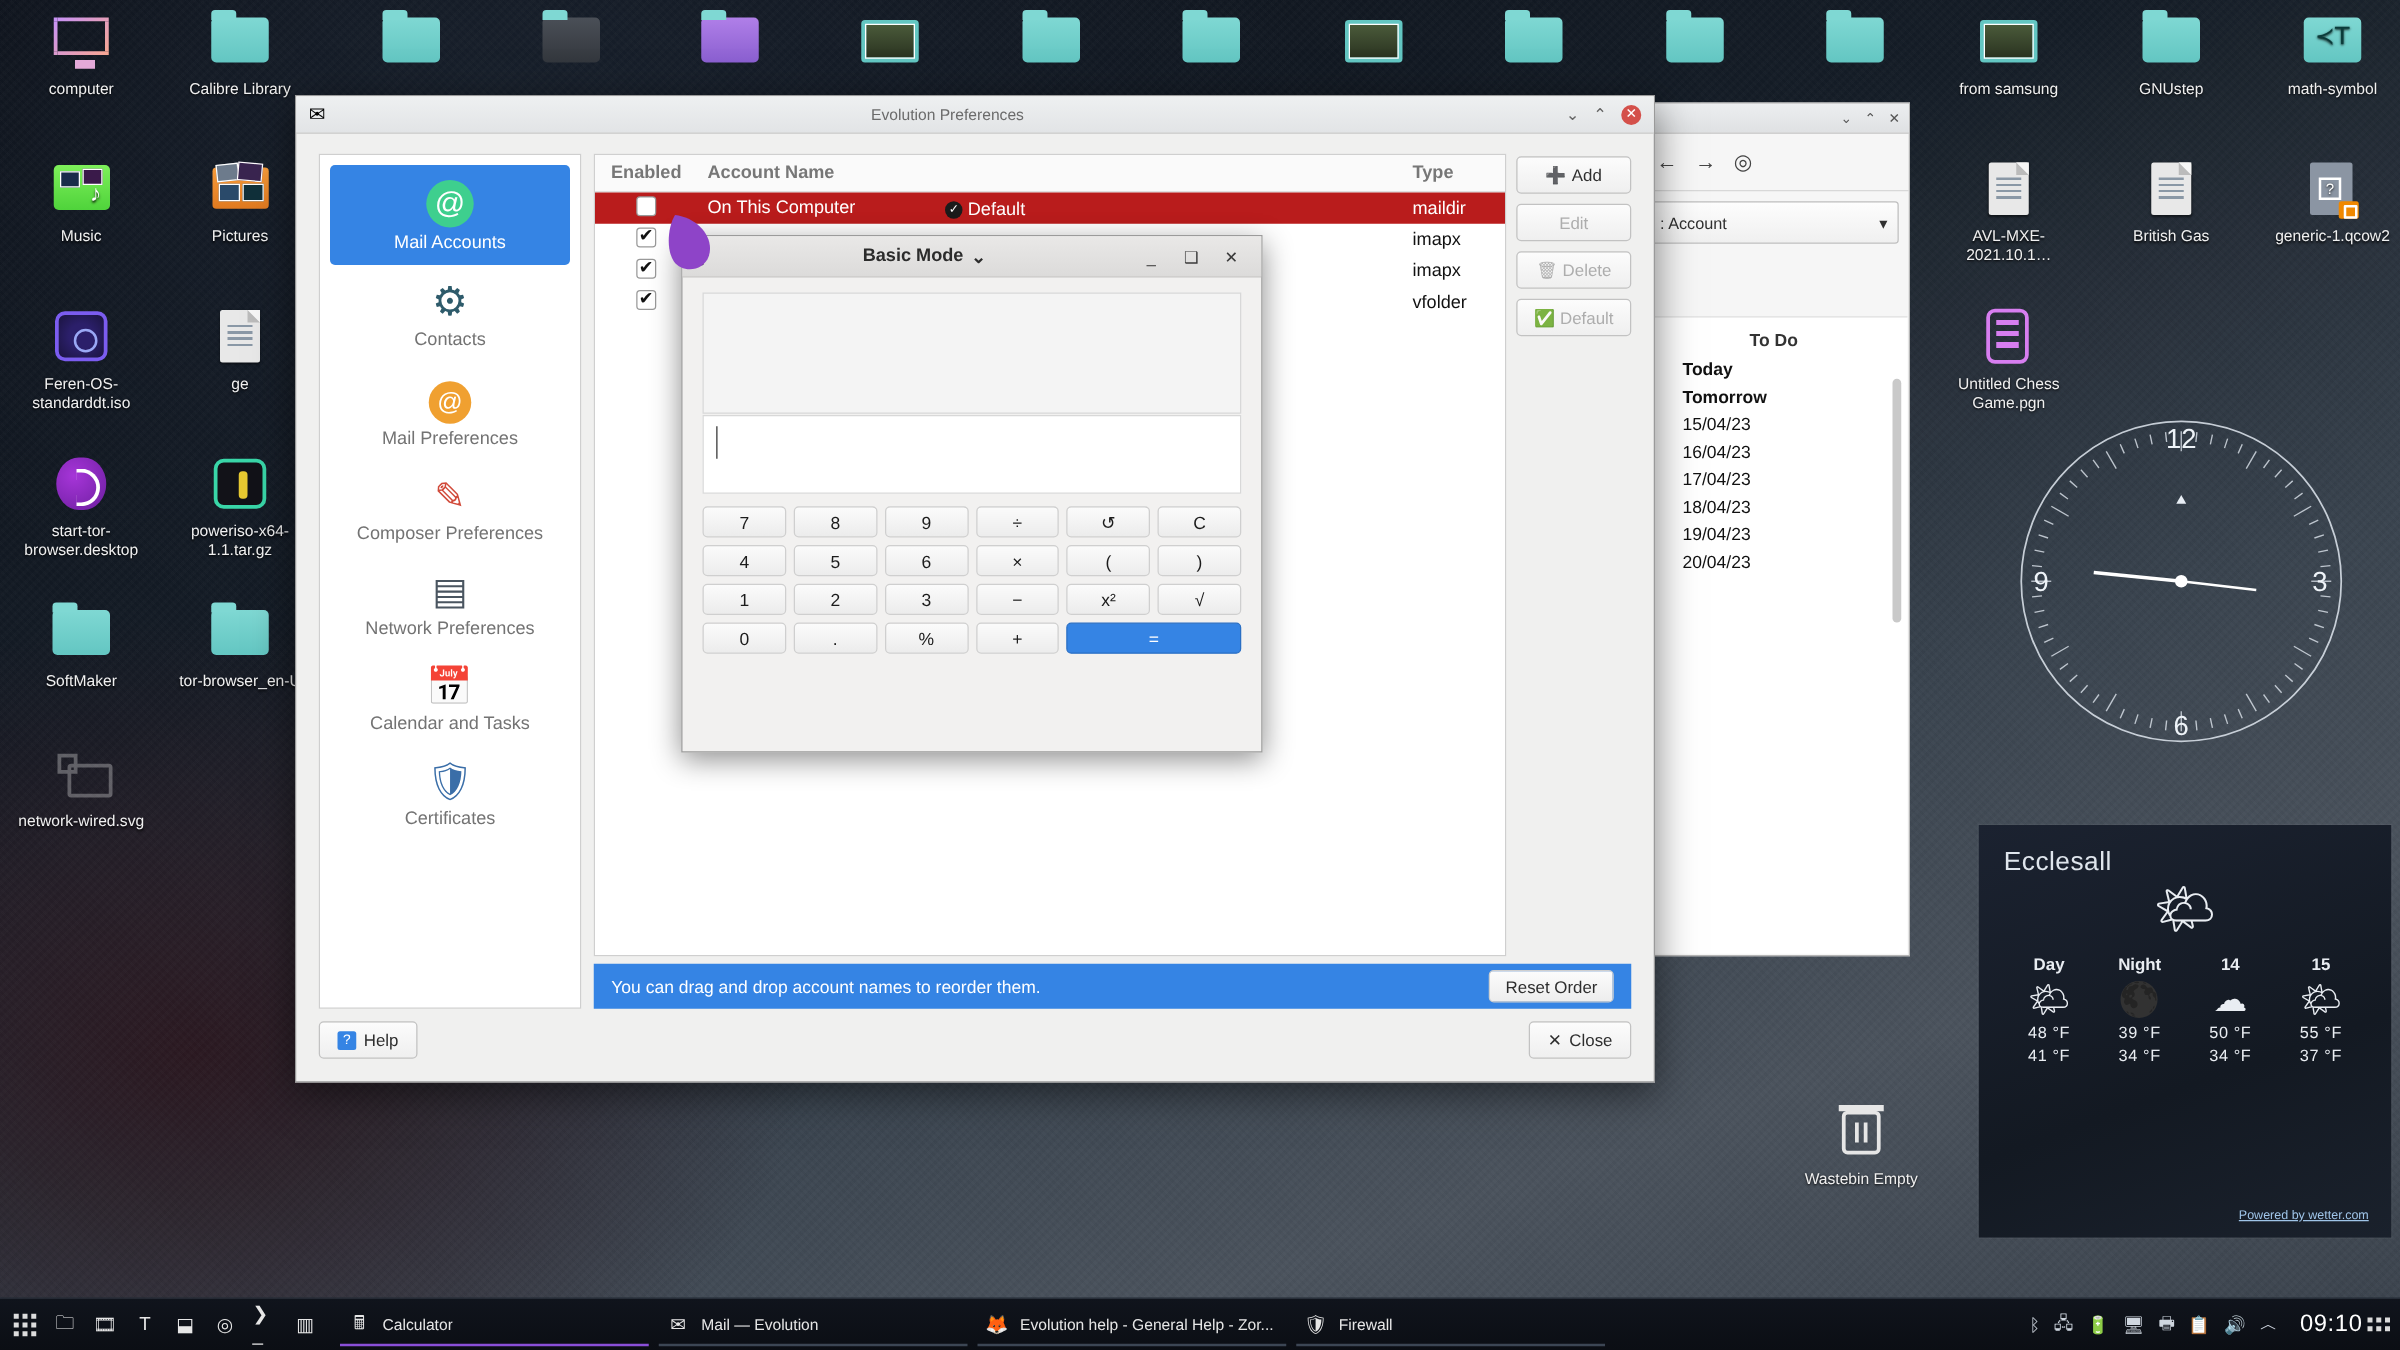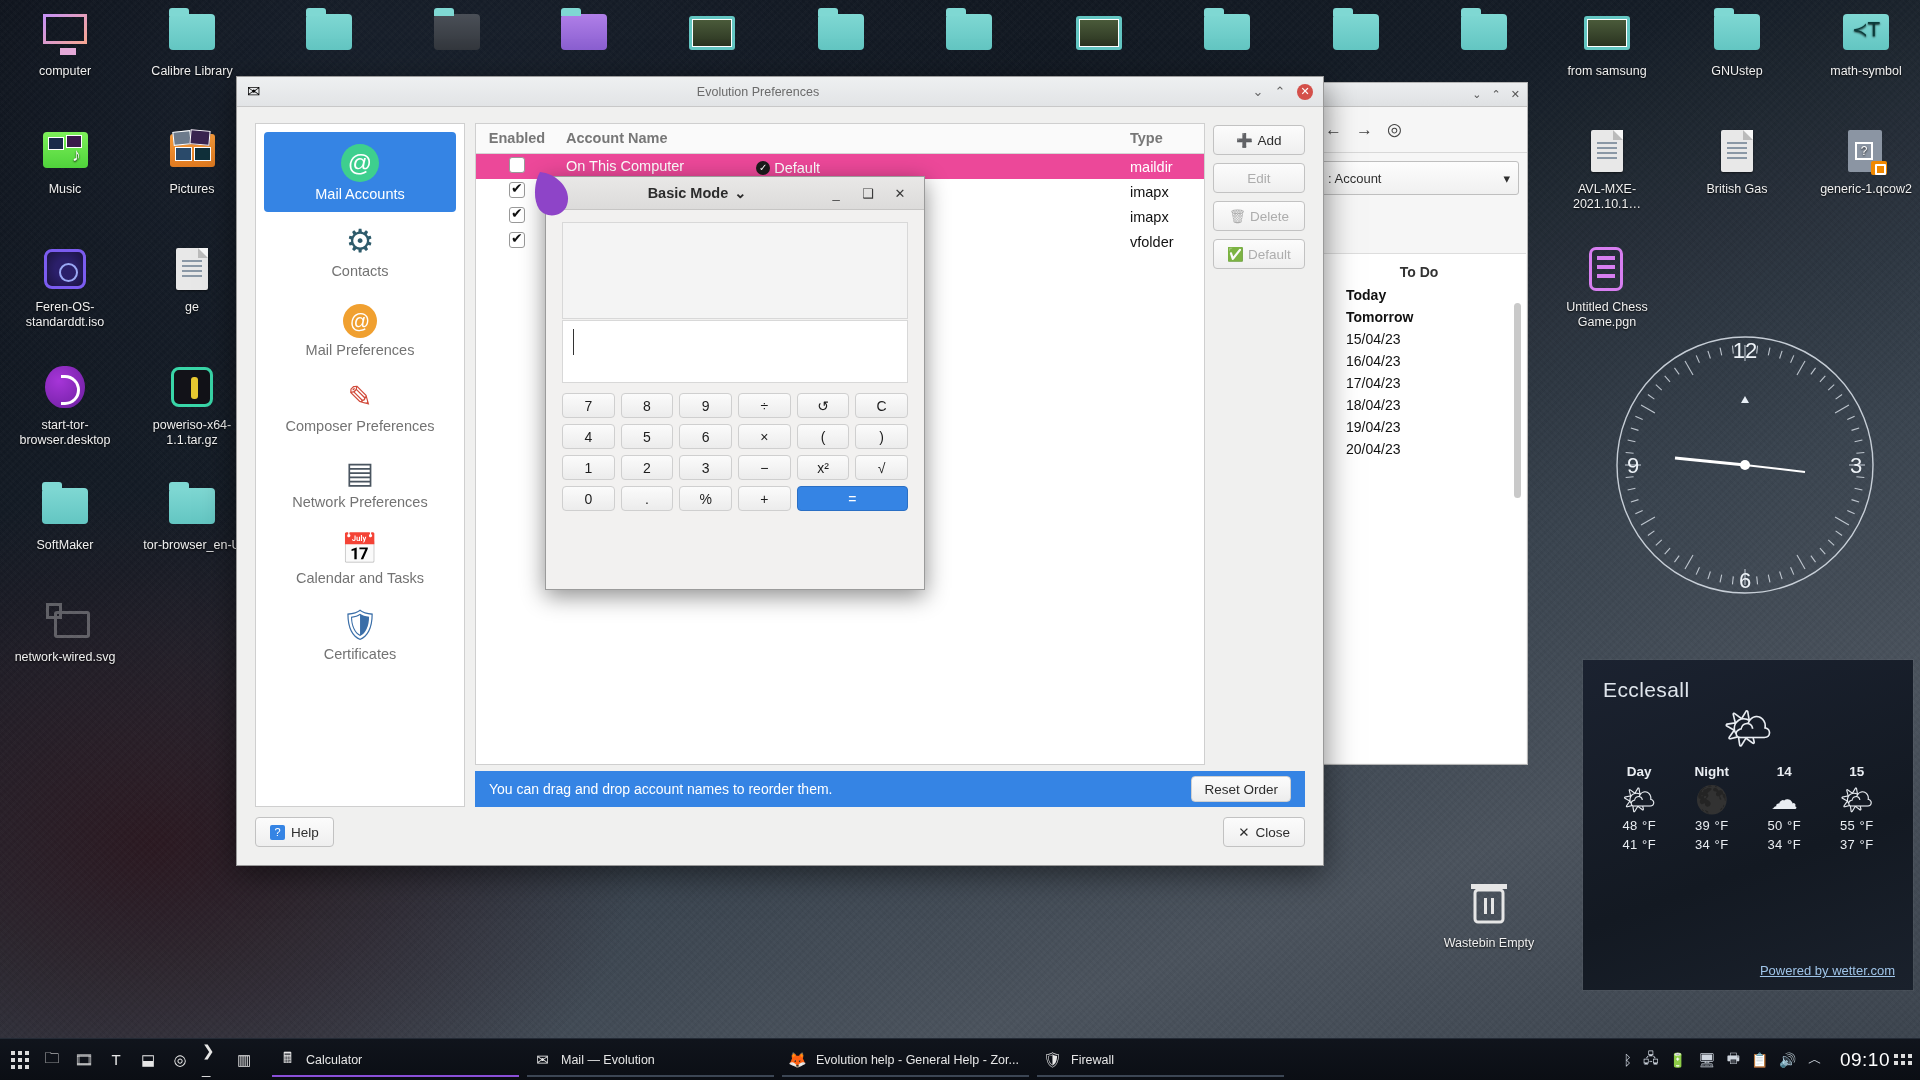--- a/index.html
+++ b/index.html
@@ -111,21 +111,21 @@
     background: linear-gradient(160deg,#1b2230 0%, #131922 60%, #1a212c 100%);
     color:#e9edf2; padding:18px 20px; box-shadow: 0 0 0 1px rgba(255,255,255,.04);
   }
   #weather .wtitle{ font-size:21px; font-weight:300; letter-spacing:.4px; color:#dfe5ec;}
   #weather .bigicon{ text-align:center; margin-top:6px; font-size:40px; line-height:1;}
   #weather .cols{ display:flex; margin-top:16px; }
   #weather .col{ flex:1; text-align:center; }
   #weather .col .cd{ font-size:13.5px; font-weight:bold; }
   #weather .col .ci{ font-size:27px; margin:8px 0 4px; line-height:1; }
   #weather .col .hi,#weather .col .lo{ font-size:13px; margin-top:4px; letter-spacing:.5px;}
-  #weather .pw{ position:absolute; right:18px; bottom:12px; font-size:13px;
+  #weather .pw{ position:absolute; right:18px; bottom:12px; font-size:10px;
       color:#9fc4e8; text-decoration:underline;}
   .wnight { filter: grayscale(1) brightness(.85); }
 
   
   #bgwin{ position:absolute; left:1310px; top:82px; width:218px; height:683px;
       background:#f6f6f6; border:1px solid #b5b5b5; z-index:3; }
   #bgwin .tb{ height:24px; background:linear-gradient(180deg,#eceef0,#dfe1e3); border-bottom:1px solid #c3c3c3;
       display:flex; align-items:center; justify-content:flex-end; gap:10px; padding-right:7px;}
   #bgwin .tb span{ font-size:11px; color:#555;}
   #bgwin .nav{ height:46px; display:flex; align-items:center; gap:14px; padding:0 14px;
@@ -160,21 +160,21 @@
   
   #evo .right{ flex:1; display:flex; flex-direction:column; margin-left:8px;}
   #evo .rrow{ display:flex; gap:8px; flex:1;}
   #evo .tablewrap{ flex:1; background:#fff; border:1px solid #cfcfcf; display:flex; flex-direction:column;}
   #evo .thead{ display:flex; padding:6px 0 7px; border-bottom:1px solid #d6d6d6; background:#fafafa;}
   #evo .thead div{ font-size:14.5px; font-weight:bold; color:#777;}
   #evo .c-en{ width:82px; text-align:center;}
   #evo .c-nm{ flex:1; padding-left:8px;}
   #evo .c-tp{ width:74px; }
   #evo .trow{ display:flex; align-items:center; height:25px; font-size:14.5px; color:#111;}
-  #evo .trow.sel{ background:#ec4899; color:#fff;justify-content:flex-end;}
+  #evo .trow.sel{ background:#b91c1c; color:#fff;justify-content:flex-end;}
   #evo .cb{ width:16px; height:16px; border:1px solid #999; border-radius:3px;
      background:#fff; display:inline-block; position:relative;}
   #evo .cb.on::after{ content:"✔"; position:absolute; left:1px; top:-3px; font-size:14px; color:#111;}
   #evo .defbadge{ display:inline-flex; align-items:center; gap:4px; margin-left:72px;}
   #evo .defdot{ width:14px;height:14px;border-radius:50%;background:#1b1b1b;color:#fff;
      font-size:10px;line-height:14px;text-align:center;}
   
   #evo .btncol{ width:92px; display:flex; flex-direction:column; gap:8px; padding-top:2px;}
   #evo .btncol button{ height:30px; border:1px solid #c2c2c2; border-radius:4px;
      background:linear-gradient(180deg,#fcfcfc,#efefef); font-size:13.5px; color:#2e2e2e;
@@ -185,21 +185,21 @@
   #evo .hintbar button{ height:26px; padding:0 12px; border:1px solid #cfcfcf; border-radius:4px;
      background:linear-gradient(180deg,#fcfcfc,#ededed); font-size:13.5px; color:#2e2e2e; font-family:inherit;}
   #evo .footer{ display:flex; justify-content:space-between; padding:10px 18px 0;}
   #evo .footer button{ height:30px; padding:0 14px; border:1px solid #c2c2c2; border-radius:4px;
      background:linear-gradient(180deg,#fcfcfc,#efefef); font-size:13.5px; color:#2e2e2e;
      display:flex;align-items:center;gap:6px; font-family:inherit;}
   .helpicon{ width:15px;height:15px;background:#3584e4;color:#fff;font-size:11px;line-height:15px;
      text-align:center;border-radius:2px;}
 
   
-  #calc{ position:absolute; left:545px; top:176px; width:380px; height:414px;
+  #calc{ position:absolute; left:545px; top:188px; width:465px; height:414px;
      background:#f2f1f0; border:1px solid #9b9b9b; box-shadow:0 6px 22px rgba(0,0,0,.45); z-index:7;}
   #calc .ctb{ height:33px; background:linear-gradient(180deg,#e9e8e7,#dcdbda);
      border-bottom:1px solid #c6c5c4; display:flex; align-items:center; padding:0 8px;}
   #calc .ctb .cicon{ width:20px;height:20px;}
   #calc .ctb .cttl{ flex:1; text-align:center; font-size:14.5px; font-weight:bold; color:#2c2c2c;
      display:flex; align-items:center; justify-content:center; gap:6px;}
   #calc .ctb .cbtn{ width:32px; text-align:center; font-size:13px; color:#3a3a3a;}
   #calc .upper{ margin:12px 16px 0; height:97px; background:#f4f4f4; border:1px solid #d8d8d8;}
   #calc .entry{ margin:1px 16px 0; height:63px; background:#fff; border:1px solid #d8d8d8;
      padding:8px 10px;}

